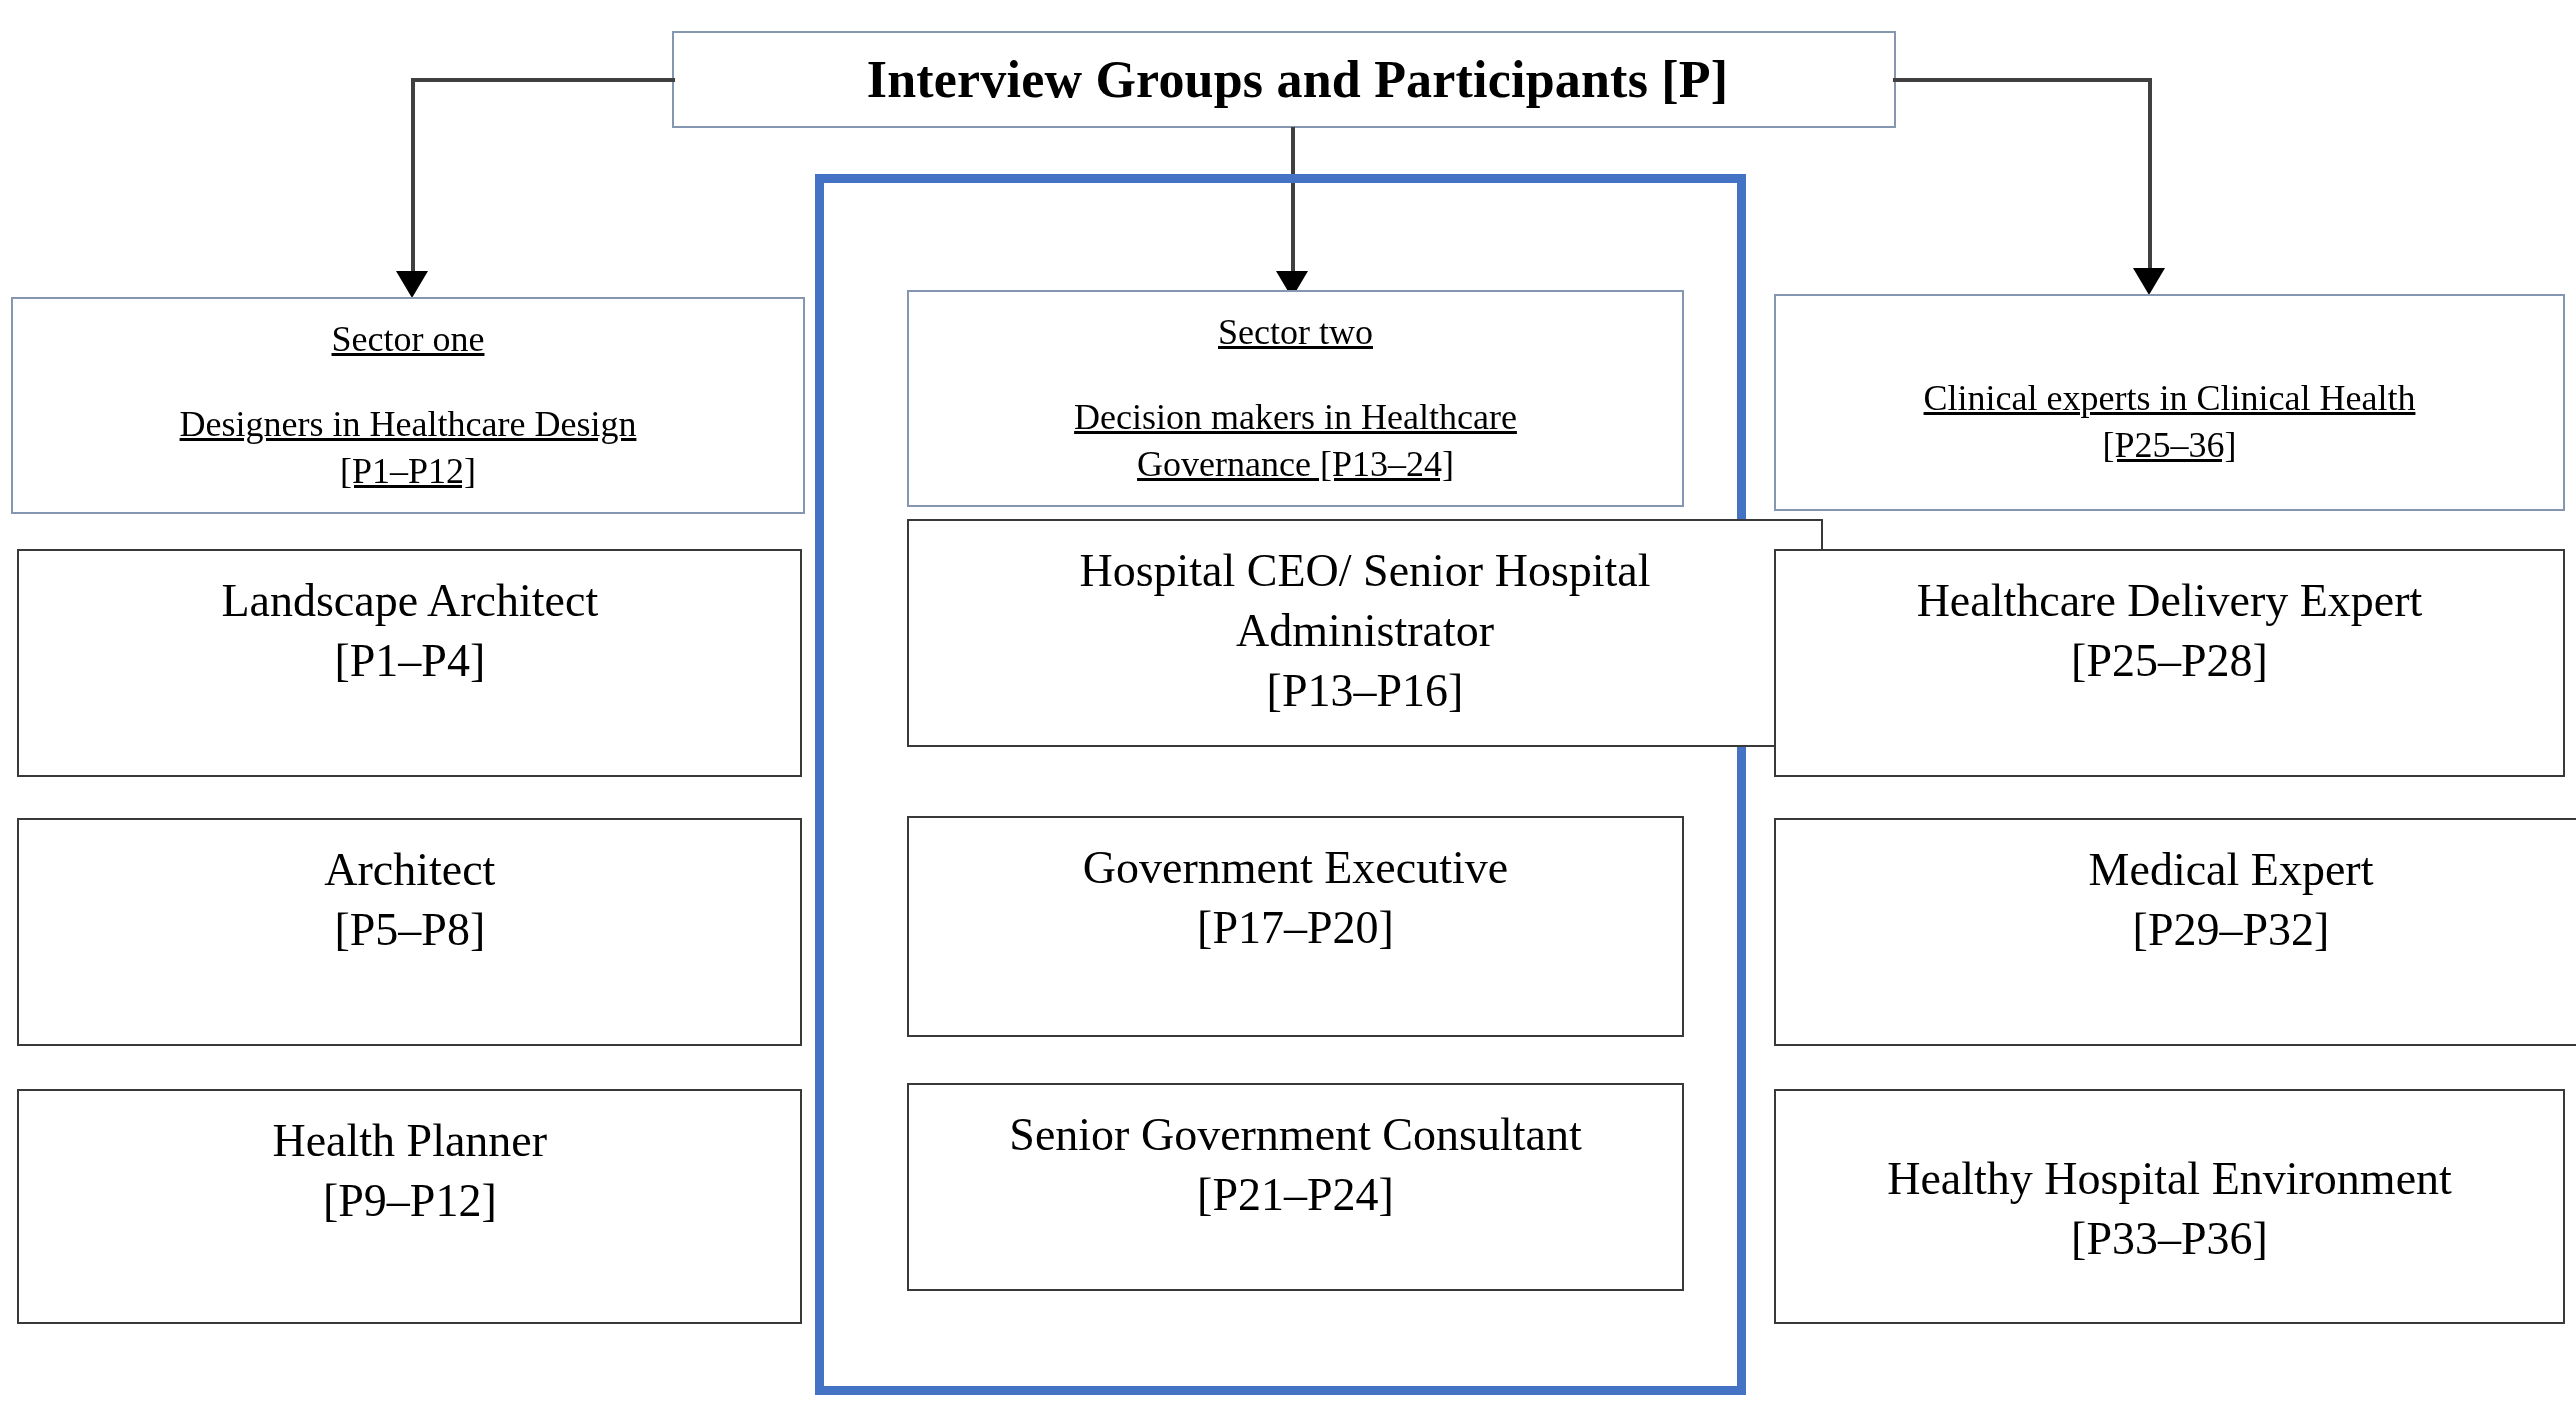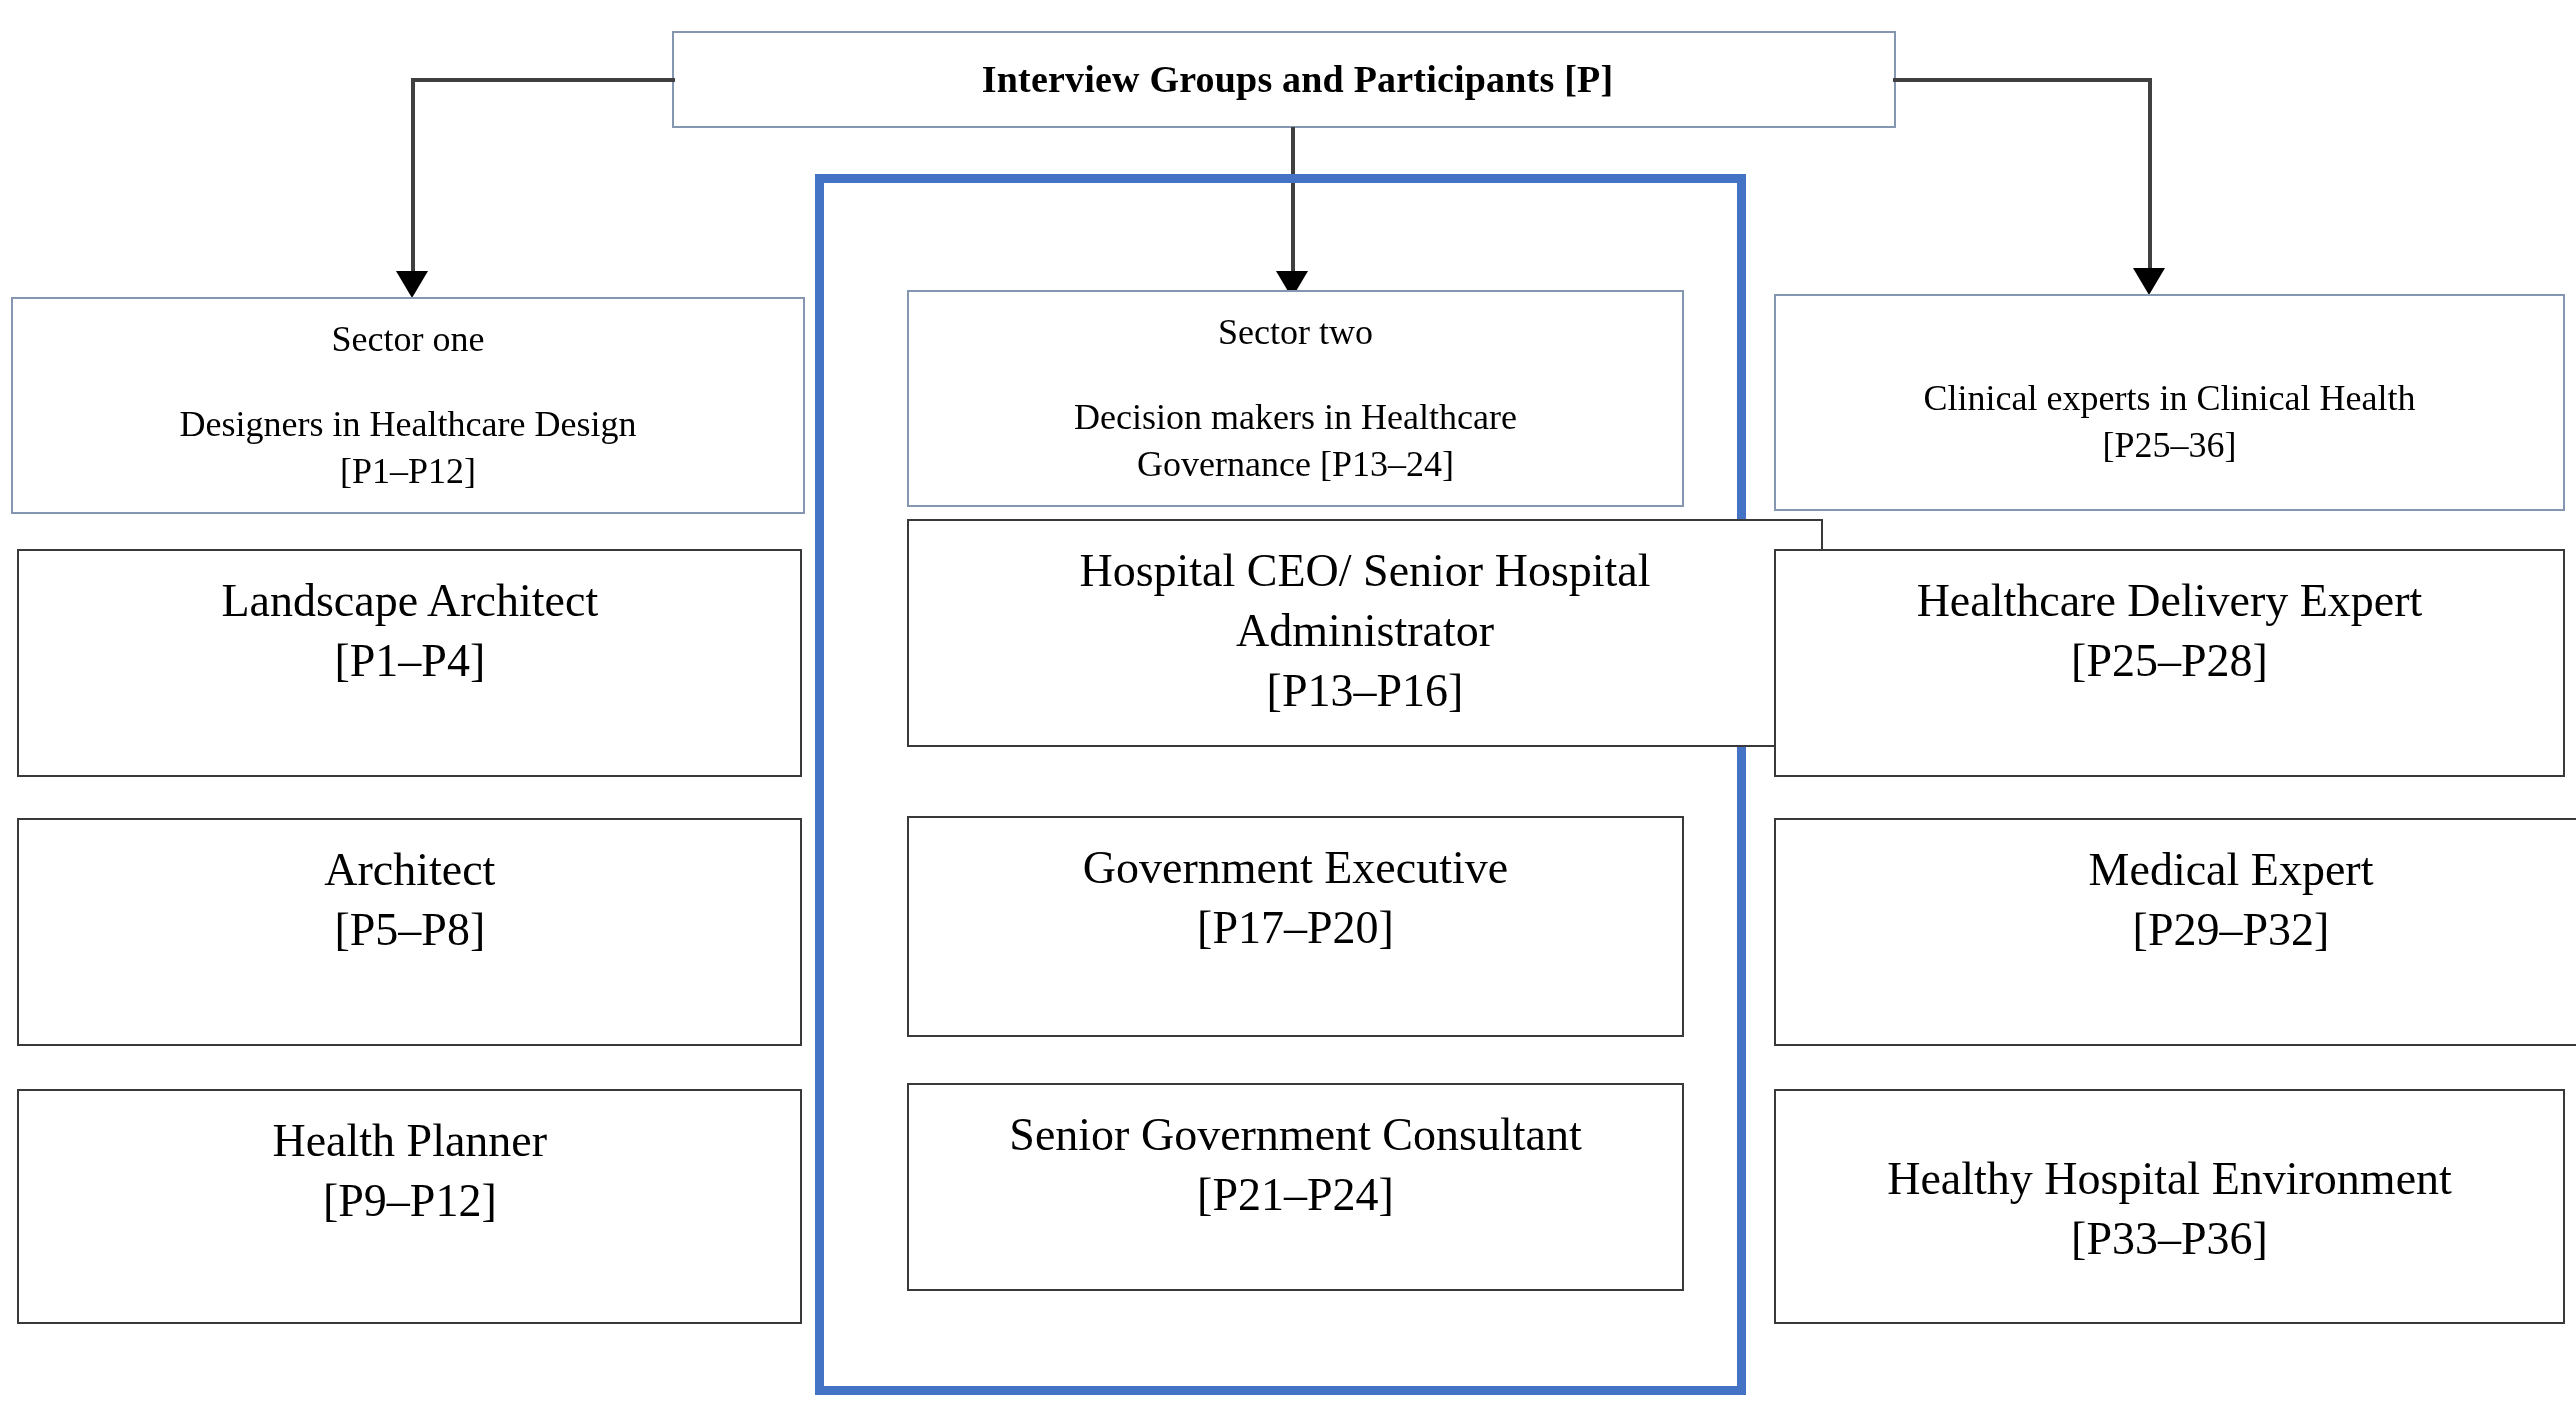--- a/index.html
+++ b/index.html
@@ -24,39 +24,39 @@
     position: absolute;
     box-sizing: border-box;
     background: #ffffff;
     text-align: center;
     line-height: 1.30;
   }
 
   
   .title-box {
     border: 2.4px solid #8496b0;
-    font-size: 38px;
+    font-size: 52px;
     font-weight: bold;
     display: flex;
     align-items: center;
     justify-content: center;
     letter-spacing: 0.2px;
     padding-left: 27px;
   }
 
   
   .sector-head {
     border: 2.4px solid #8496b0;
     font-size: 36px;
     display: flex;
     align-items: center;
     justify-content: center;
     padding: 3.1px 11px;
   }
-  .sector-head .inner { width: 100%; }
+  .sector-head .inner { width: 100%; text-decoration: underline; }
 
   
   .role-box {
     border: 2.4px solid #3b3838;
     font-size: 46px;
     padding: 20.4px 12.6px 0 12.6px;
   }
 
   
   #blue-frame {

